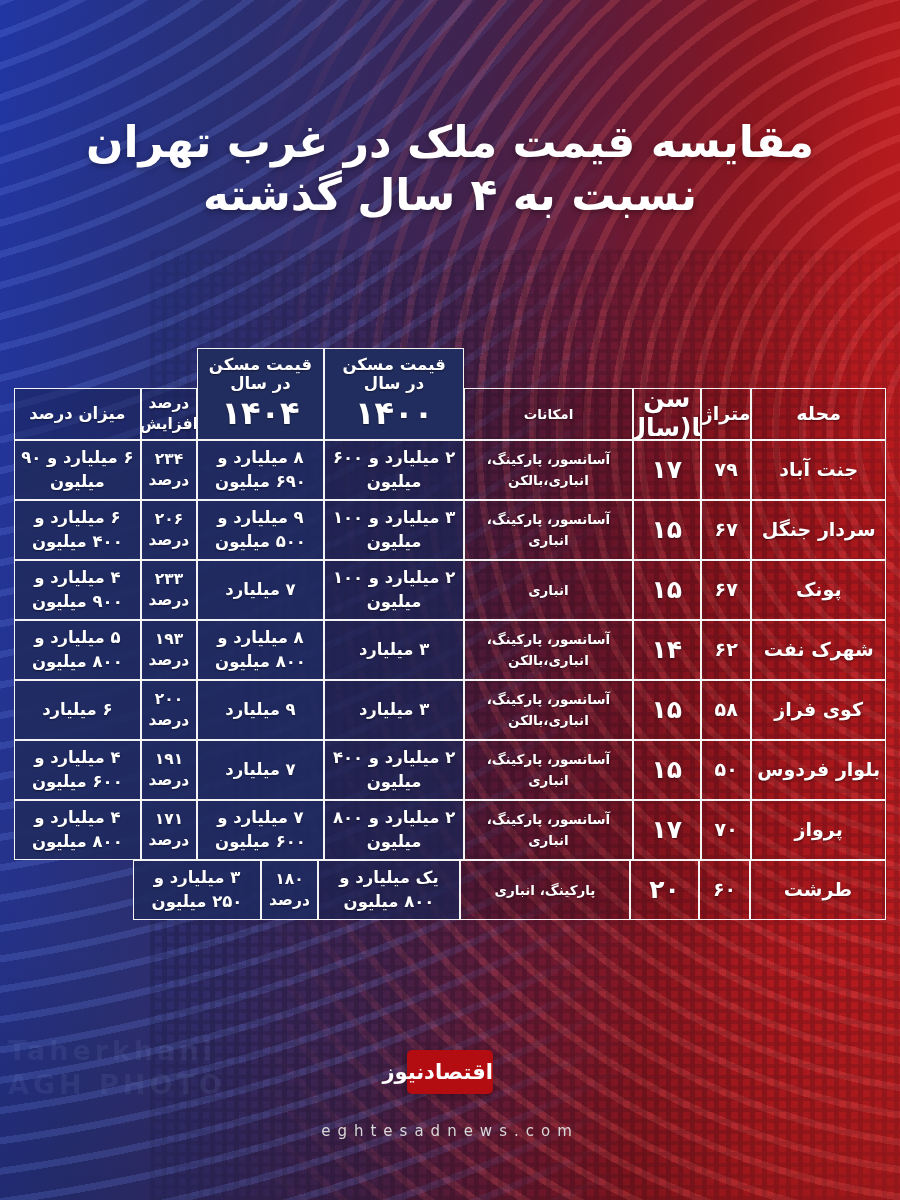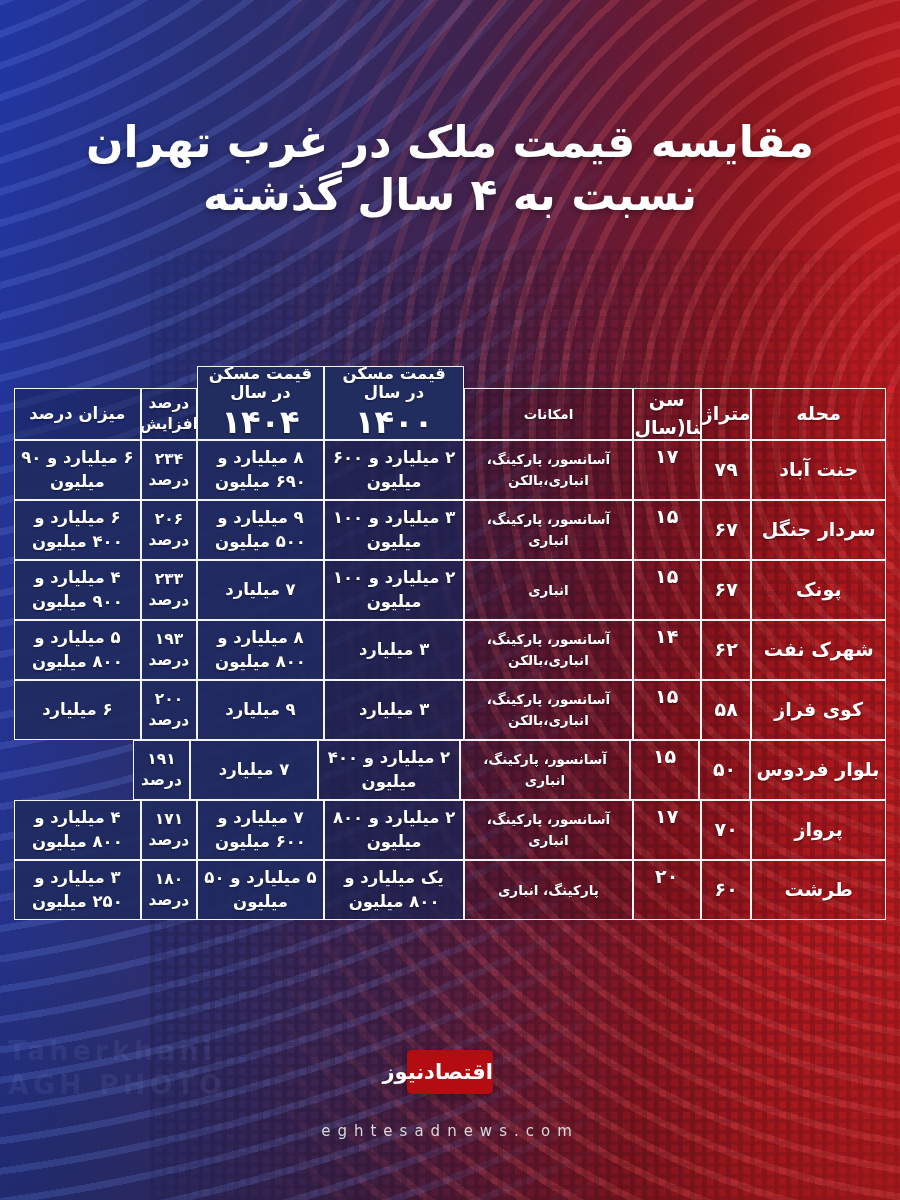--- a/index.html
+++ b/index.html
@@ -50,28 +50,28 @@
   }
   
   .tbl { position:absolute; top:348px; right:14px; width:872px; }
   .thead { display:flex; direction:rtl; align-items:flex-end; height:92px; }
   .th, .td {
     border:1.5px solid #f4f4f4; color:#fff; text-align:center;
     display:flex; flex-direction:column; justify-content:center; align-items:center;
     text-shadow:0 1px 2px rgba(0,0,0,0.45); overflow:hidden;
   }
   .th { height:52px; font-weight:bold; font-size:17px; line-height:1.15; background:rgba(35,12,30,0.22); }
-  .th.tall { height:74px; background:#222d5f; }
+  .th.tall { height:92px; background:#222d5f; }
   .th.semi { background:rgba(24,34,84,0.50); }
   .th .yr { font-size:32px; font-weight:bold; letter-spacing:1px; margin-top:1px; }
   .tr { display:flex; direction:rtl; height:60px; }
   .td { font-weight:bold; padding:2px 4px; line-height:1.45; }
   .col-nb { width:136px; font-size:19px; background:rgba(70,0,10,0.10); }
   .col-ar { width:51px;  font-size:19px; background:rgba(70,0,10,0.10); }
-  .col-ag { width:69px;  font-size:19px; background:rgba(70,0,10,0.10);justify-content:space-between; }
+  .col-ag { width:69px;  font-size:25px; background:rgba(70,0,10,0.10); }
   .col-am { width:170px; font-size:13.5px; line-height:1.55; background:rgba(45,5,18,0.18); }
   .col-p0 { width:142px; font-size:16.5px; background:rgba(28,34,82,0.78); }
   .col-p4 { width:128px; font-size:16.5px; background:rgba(32,42,95,0.92); }
   .col-in { width:57px;  font-size:15.5px; line-height:1.35; background:rgba(32,42,95,0.92); }
   .col-ch { width:128px; font-size:16.5px; background:rgba(32,42,95,0.92); }
   .col-in .num, .col-in .unit { display:block; }
   
   .logo-box {
     position:absolute; top:1050px; left:407px; width:86px; height:44px;
     background:#b30d12; border-radius:5px;
@@ -198,41 +198,41 @@
       <div class="td col-nb">بلوار فردوس</div>
       <div class="td col-ar">۵۰</div>
       <div class="td col-ag">۱۵</div>
       <div class="td col-am">آسانسور، پارکینگ، انباری</div>
       <div class="td col-p0">۲ میلیارد و ۴۰۰ میلیون</div>
       <div class="td col-p4">۷ میلیارد</div>
       <div class="td col-in">
         <span class="num">۱۹۱</span>
         <span class="unit">درصد</span>
       </div>
+      <div class="td col-ch">۴ میلیارد و ۶۰۰ میلیون</div>
     </div>
         <div class="tr">
       <div class="td col-nb">پرواز</div>
       <div class="td col-ar">۷۰</div>
       <div class="td col-ag">۱۷</div>
       <div class="td col-am">آسانسور، پارکینگ، انباری</div>
       <div class="td col-p0">۲ میلیارد و ۸۰۰ میلیون</div>
       <div class="td col-p4">۷ میلیارد و ۶۰۰ میلیون</div>
       <div class="td col-in">
         <span class="num">۱۷۱</span>
         <span class="unit">درصد</span>
       </div>
       <div class="td col-ch">۴ میلیارد و ۸۰۰ میلیون</div>
     </div>
         <div class="tr">
       <div class="td col-nb">طرشت</div>
       <div class="td col-ar">۶۰</div>
       <div class="td col-ag">۲۰</div>
       <div class="td col-am">پارکینگ، انباری</div>
       <div class="td col-p0">یک میلیارد و ۸۰۰ میلیون</div>
-      <div class="td col-p4">۵ میلیارد و ۵۰ میلیون</div>
       <div class="td col-in">
         <span class="num">۱۸۰</span>
         <span class="unit">درصد</span>
       </div>
       <div class="td col-ch">۳ میلیارد و ۲۵۰ میلیون</div>
     </div>
       </div>
   </div>
 
   <div class="logo-box">

